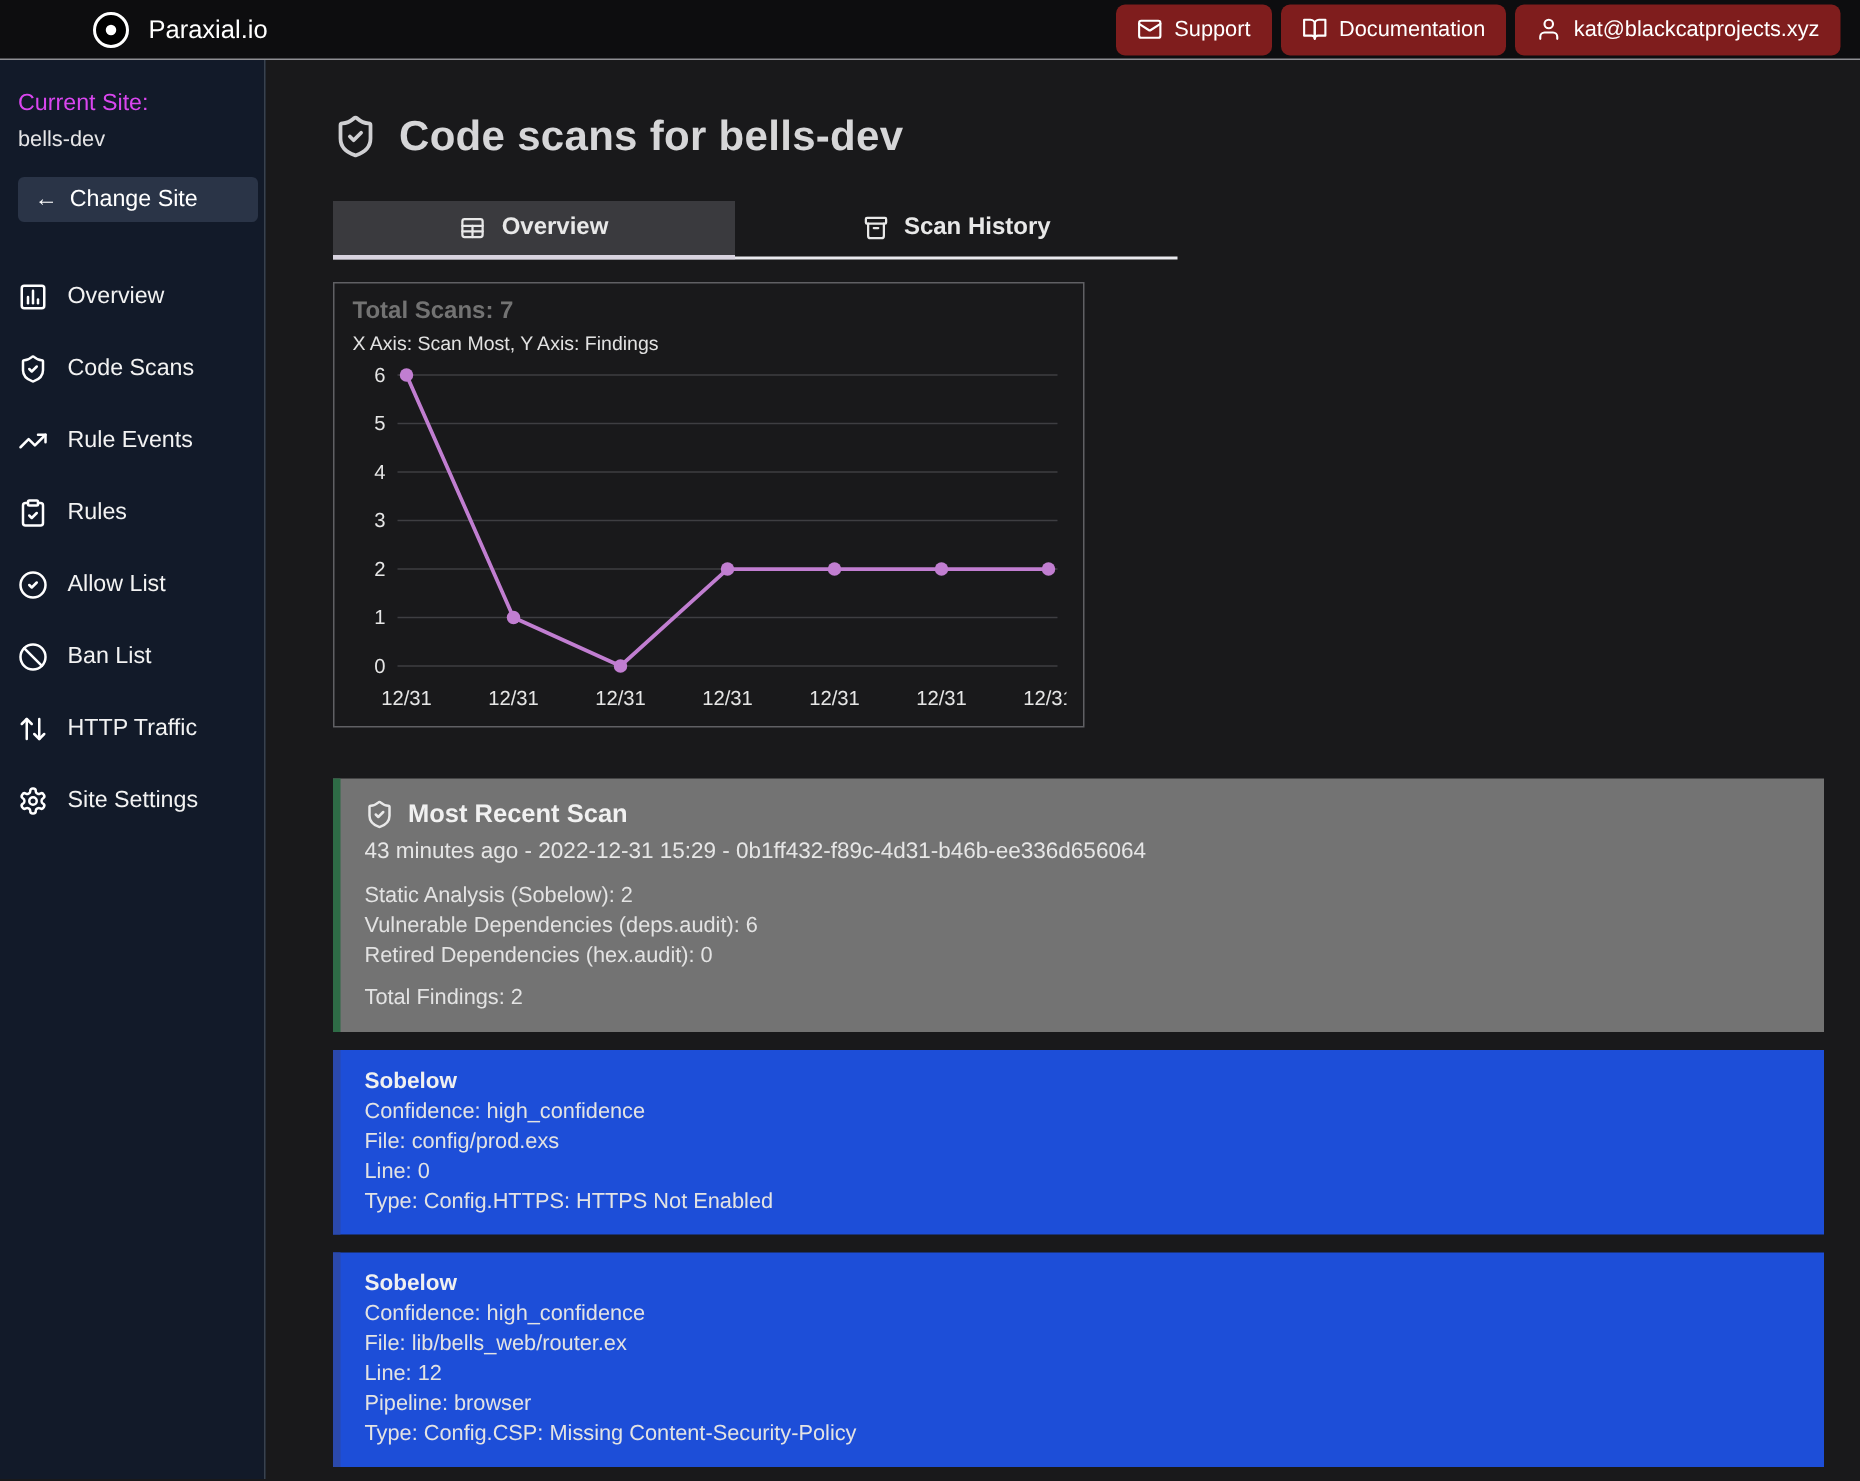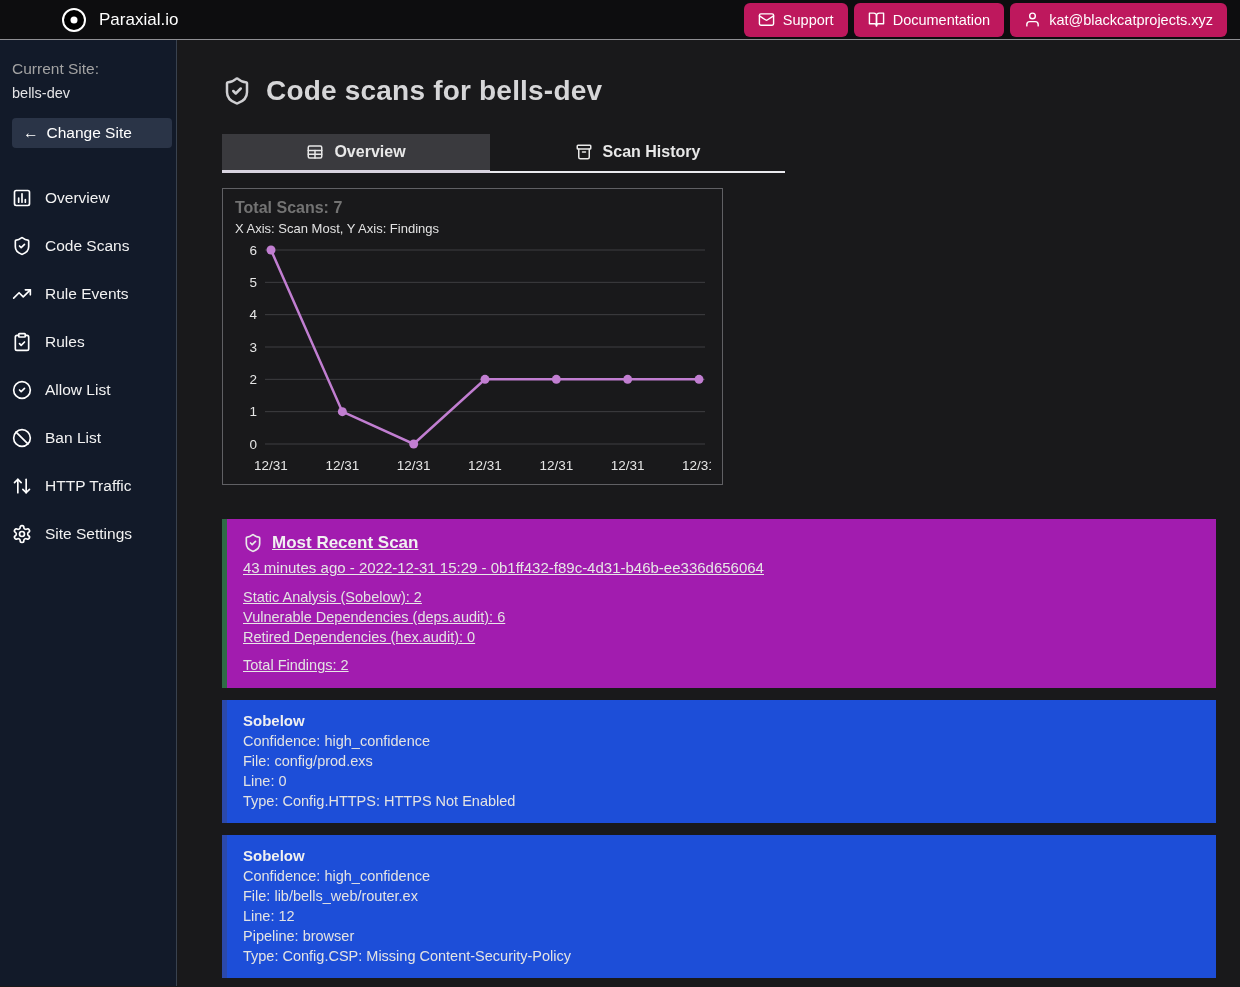--- a/index.html
+++ b/index.html
@@ -24,34 +24,34 @@
     display:inline-block;
   }
   .logo::after {
     content:""; position:absolute; width:7px; height:7px; border-radius:50%;
     background:#fff; left:50%; top:50%; transform:translate(-50%,-50%);
   }
   .brand-name { font-size:17px; color:#fff; }
   .topbar-actions { display:flex; gap:6px; }
   .tb-btn {
     display:flex; align-items:center; gap:8px;
-    background:#be185d; border:none; border-radius:6px;
+    background:#7f1d1d; border:none; border-radius:6px;
     color:#fff; font-size:14.5px; font-family:inherit;
     padding:8px 14px; cursor:pointer; height:34px;
   }
   .tb-btn svg { width:17px; height:17px; stroke:#fff; fill:none; stroke-width:2; stroke-linecap:round; stroke-linejoin:round; }
 
   
   .layout { display:flex; height:946px; }
   .sidebar {
     width:177px; flex-shrink:0;
     background:#121a29; border-right:1px solid #39424f;
     padding:20px 8px 0 12px;
   }
-  .cs-label { font-size:15.5px; color:#a3a3a3; }
+  .cs-label { font-size:15.5px; color:#d946ef; }
   .cs-name  { font-size:14.5px; color:#e4e4e6; margin-top:7px; }
   .change-site {
     margin-top:17px; width:160px;
     background:#2a3447; border:none; border-radius:4px;
     color:#fff; font-size:15.5px; font-family:inherit;
     text-align:left; padding:6px 11px; cursor:pointer;
     display:flex; align-items:center; gap:8px;
   }
   .nav { margin-top:26px; }
   .nav-item {
@@ -81,23 +81,22 @@
     width:501px; margin-top:15px;
     border:1px solid #606064; padding:10px 10px 2px 12px;
   }
   .card-title { font-size:16px; font-weight:bold; color:#737373; }
   .card-sub { font-size:13px; color:#e2e2e2; margin-top:4px; }
   .chart { margin-top:4px; }
   .chart svg { display:block; }
 
   .recent-card {
     width:994px; margin-top:34px;
-    background:#a21caf; border-left:5px solid #2e6b46;
+    background:#737373; border-left:5px solid #2e6b46;
     padding:14px 16px 13px;
-    text-decoration:underline;
   }
   .recent-header { display:flex; align-items:center; gap:9px; }
   .recent-header svg { width:20px; height:20px; stroke:#e9e9e9; fill:none; stroke-width:2; stroke-linecap:round; stroke-linejoin:round; }
   .recent-title { font-size:17px; font-weight:bold; color:#f1f1f1; }
   .recent-meta { font-size:15px; color:#e6e6e6; margin-top:6px; }
   .recent-stats { margin-top:11px; }
   .recent-stats div, .recent-total { font-size:14.5px; line-height:20px; color:#e3e3e3; }
   .recent-total { margin-top:8px; }
 
   .finding-card {

